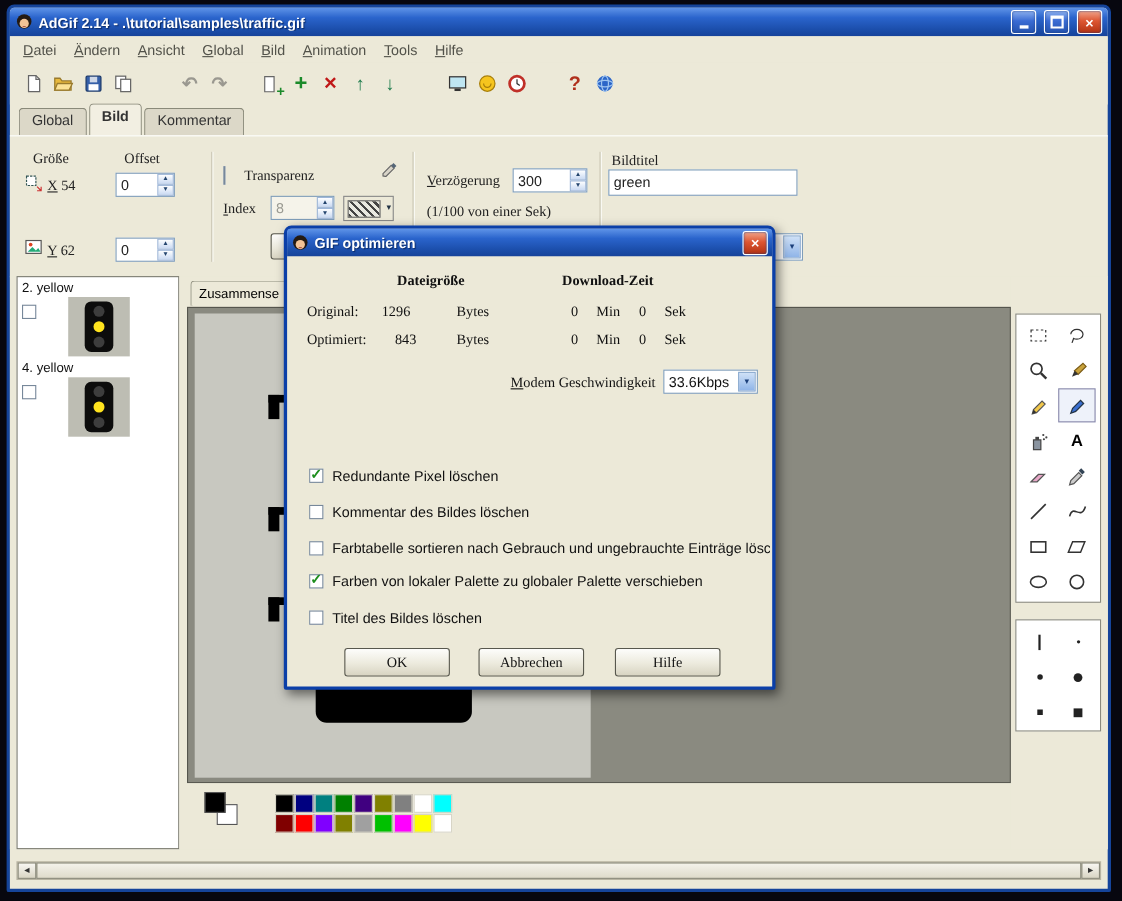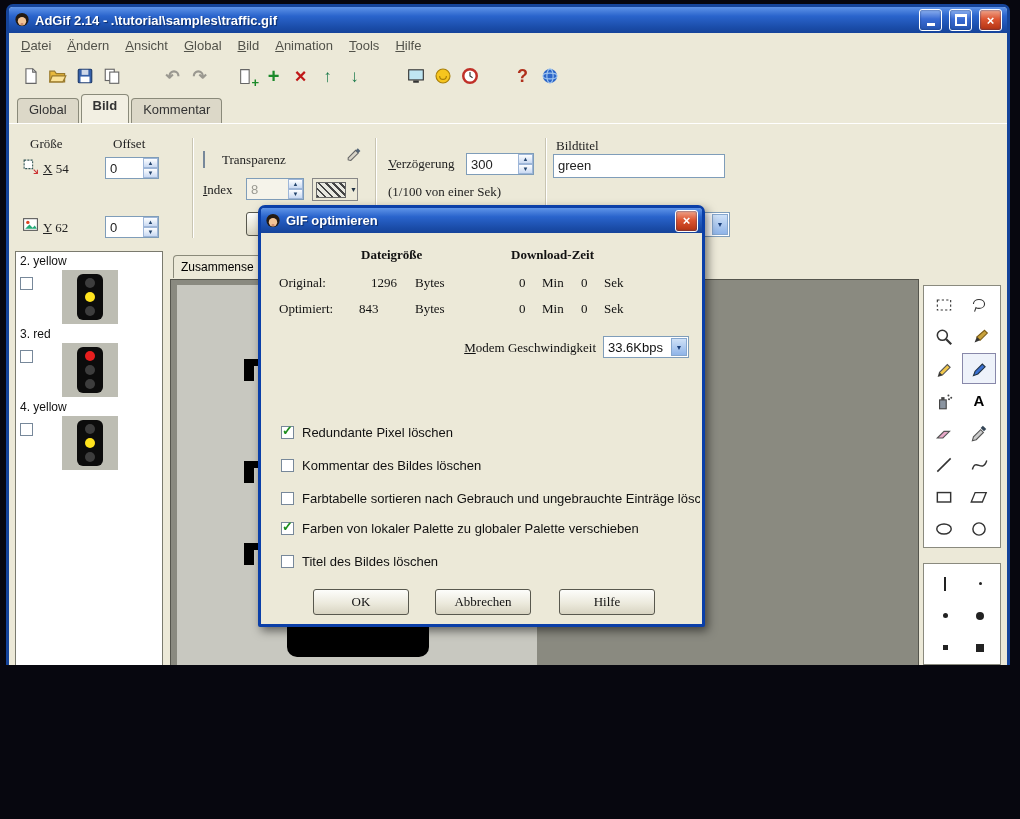--- a/index.html
+++ b/index.html
@@ -1,16 +1,16 @@
 <!DOCTYPE html>
 <html><head>
 <meta charset="utf-8">
 <style>
   html,body{margin:0;padding:0;background:#07070f;font-family:"Liberation Sans",sans-serif;}
-  .screen{position:relative;width:1020px;height:665px;background:#07070f;overflow:hidden;}
+  .screen{position:relative;width:1020px;height:819px;background:#07070f;overflow:hidden;}
   .window{position:absolute;left:6px;top:4px;width:1004px;height:807px;background:#ECE9D8;
           border:3px solid #15449A;border-radius:7px 7px 2px 2px;box-sizing:border-box;}
   .abs{position:absolute;font-family:Liberation Serif, serif;}
   
   .titlebar{position:absolute;left:0;top:0;right:0;height:26px;
     background:linear-gradient(180deg,#5F94E8 0%,#2A64CC 35%,#1A4CA8 80%,#16439A 100%);
     display:flex;align-items:center;gap:5px;padding:0 5px;border-radius:4px 4px 0 0;}
   .titlebar .title{color:#fff;font-weight:bold;font-size:13px;text-shadow:1px 1px 1px #0a2a66;flex:1;
     white-space:nowrap;overflow:hidden;}
   .cap{width:21px;height:20px;border:1px solid #fff;border-radius:3px;margin-left:2px;
@@ -331,35 +331,20 @@
             <span class="tl">
                 <span class="tl-body">
               <span class="tl-light" style="background: rgb(61, 61, 61);"></span>
               <span class="tl-light" style="background: rgb(255, 227, 30);"></span>
               <span class="tl-light" style="background: rgb(61, 61, 61);"></span>
             </span>
               </span>
           </div>
         </div>
         <div>
-          <div class="frame-label">3. red</div>
-          <div class="frame-body">
-            <span class="cb">
-                <span class="mark"></span>
-              </span>
-            <span class="tl">
-                <span class="tl-body">
-              <span class="tl-light" style="background: rgb(232, 30, 30);"></span>
-              <span class="tl-light" style="background: rgb(61, 61, 61);"></span>
-              <span class="tl-light" style="background: rgb(61, 61, 61);"></span>
-            </span>
-              </span>
-          </div>
-        </div>
-        <div>
           <div class="frame-label">4. yellow</div>
           <div class="frame-body">
             <span class="cb">
                 <span class="mark"></span>
               </span>
             <span class="tl">
                 <span class="tl-body">
               <span class="tl-light" style="background: rgb(61, 61, 61);"></span>
               <span class="tl-light" style="background: rgb(255, 227, 30);"></span>
               <span class="tl-light" style="background: rgb(61, 61, 61);"></span>
@@ -542,21 +527,21 @@
       <span class="title">GIF optimieren</span>
       <span class="cap close">
           <span>×</span>
         </span>
     </div>
     <div class="dlg-body">
       <span class="abs bold" style="left:100px;top:14px">Dateigröße</span>
       <span class="abs bold" style="left:250px;top:14px">Download-Zeit</span>
 
       <span class="abs" style="left:18px;top:42px">Original:</span>
-      <span class="abs" style="left:110px;top:42px">1296</span>
+      <span class="abs" style="left:86px;top:42px">1296</span>
       <span class="abs" style="left:154px;top:42px">Bytes</span>
       <span class="abs" style="left:258px;top:42px">0</span>
       <span class="abs" style="left:281px;top:42px">Min</span>
       <span class="abs" style="left:320px;top:42px">0</span>
       <span class="abs" style="left:343px;top:42px">Sek</span>
 
       <span class="abs" style="left:18px;top:68px">Optimiert:</span>
       <span class="abs" style="left:98px;top:68px">843</span>
       <span class="abs" style="left:154px;top:68px">Bytes</span>
       <span class="abs" style="left:258px;top:68px">0</span>

